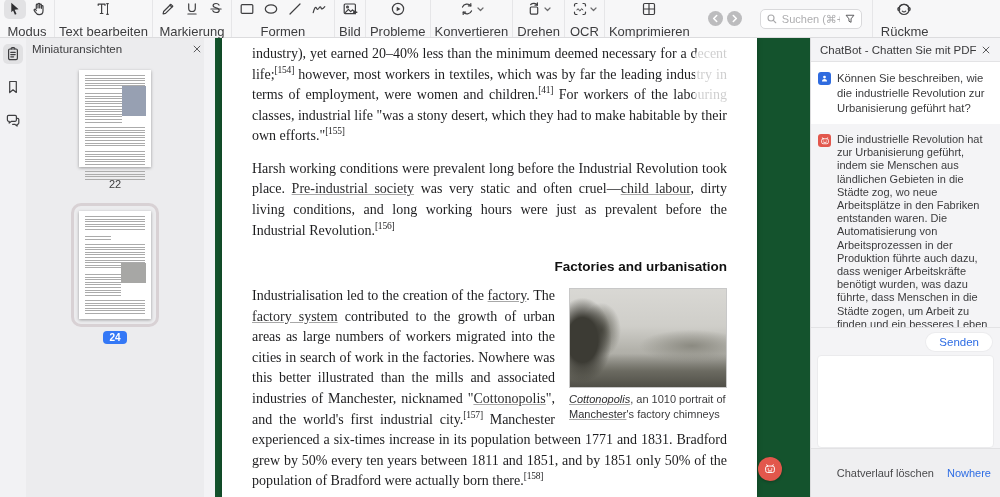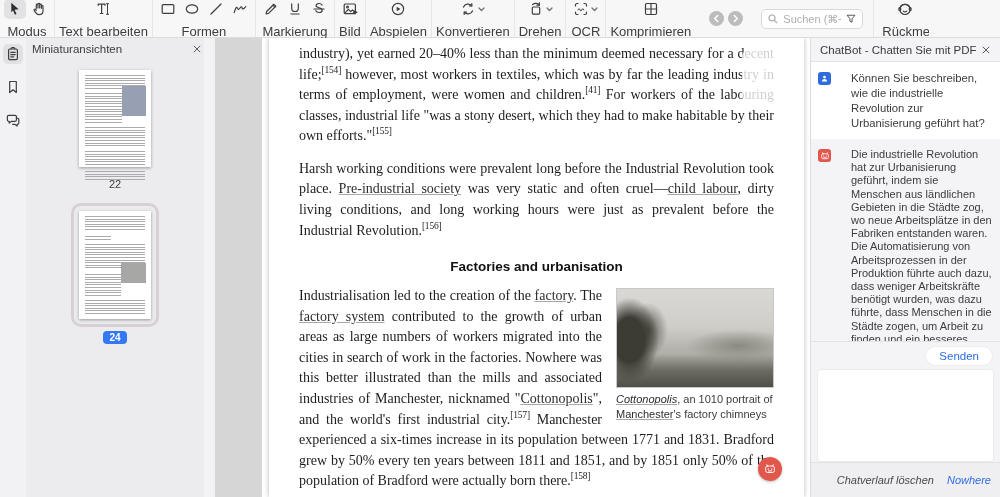--- a/index.html
+++ b/index.html
@@ -39,25 +39,25 @@
   .thumb-list { position:absolute; top:22px; left:0; width:178px; }
   .thumb-item { display:flex; flex-direction:column; align-items:center; }
   .thumb-page { width:72px; background:#fff; box-shadow:0 1px 3px rgba(0,0,0,.35); position:relative; padding:5px 6px; }
   .tl { background:repeating-linear-gradient(to bottom,#ababab 0 1px,transparent 1px 2.6px); }
   .timg { position:absolute; }
   .thumb-num { font-size:11px; color:#3c3c3e; margin:11px 0 13px; }
   .thumb-sel { border:3px solid #d8d1d4; border-radius:10px; padding:5px; }
   .thumb-badge { background:#3478f6; color:#fff; font-size:10px; font-weight:bold; border-radius:4px; padding:1px 6px; margin:4px 0 2px; }
 
   
-  .viewer { flex:1; position:relative; background:#ffffff; overflow:hidden;margin-left:47px; }
+  .viewer { flex:1; position:relative; background:#14532d; overflow:hidden; }
   .page { position:absolute; left:7px; top:0; width:535px; height:459px; background:#fff; box-shadow:0 0 5px rgba(0,0,0,.28); padding:6px 30px 0 30px; overflow:hidden; }
   .doc { font-family:"Liberation Serif","DejaVu Serif",serif; font-size:14px; line-height:1.47; color:#1d1d1f; text-align:justify; }
   .doc p { margin:0 0 12px; }
-  .doc h3 { font-family:"Liberation Sans",sans-serif; font-size:13.5px; color:#111; margin:16px 0 9px; text-align:center; }
+  .doc h3 { font-family:"Liberation Sans",sans-serif; font-size:13.5px; color:#111; margin:16px 0 9px; text-align:right; }
   .doclink { color:#2d2d2f; text-decoration:underline; text-decoration-color:#a8a8a8; cursor:pointer; }
   .ital { font-style:italic; }
   .ref { font-size:9.5px; vertical-align:super; line-height:0; letter-spacing:-.2px; }
   .fig { float:right; width:158px; margin:2px 0 6px 14px; font-family:"Liberation Sans",sans-serif; text-align:left; }
   .figimg { width:158px; height:100px; border:1px solid #c8c8c8;
      background:
        radial-gradient(ellipse 26% 60% at 8% 52%, #3c3b34 0%, #3c3b34 38%, rgba(60,59,52,0) 72%),
        radial-gradient(ellipse 18% 40% at 20% 42%, #55544a 0%, rgba(85,84,74,0) 70%),
        radial-gradient(ellipse 45% 22% at 78% 58%, #8b8a81 0%, rgba(139,138,129,0) 75%),
        linear-gradient(to top, #504f47 0%, #6b6a61 16%, rgba(107,106,97,0) 34%),
@@ -65,30 +65,30 @@
   }
   .figcap { font-size:11px; line-height:1.35; color:#3c3c3e; padding-top:4px; }
   .fade-overlay { position:absolute; top:10px; right:0; width:62px; height:57px; background:rgba(255,255,255,.78); border-radius:9px 0 0 9px; }
   .botfab { position:absolute; right:28px; bottom:16px; width:24px; height:24px; border-radius:50%; background:#e2574c; display:flex; align-items:center; justify-content:center; box-shadow:0 1px 3px rgba(0,0,0,.25); cursor:pointer; }
 
   
   .chat { width:190px; background:#f4f4f6; border-left:1px solid #dcdcde; display:flex; flex-direction:column; }
   .chathead { height:24px; display:flex; align-items:center; justify-content:space-between; padding:0 9px; border-bottom:1px solid #e3e3e5; flex:0 0 24px; }
   .chattitle { font-size:11.5px; color:#3a3a3c; }
   .chatmsgs { flex:1; overflow:hidden; }
-  .msg { display:flex; gap:20px; padding:9px 8px 8px 7px; font-size:11px; line-height:13.2px; color:#3c3c3e; }
+  .msg { display:flex; gap:6px; padding:9px 8px 8px 7px; font-size:11px; line-height:13.2px; color:#3c3c3e; }
   .msg.user { background:#fff; line-height:15px; font-size:11.3px; }
   .avic { width:13px; height:13px; border-radius:3px; flex:0 0 13px; margin-top:1px; display:flex; align-items:center; justify-content:center; }
   .avic.user { background:#2f6bdf; }
   .avic.bot { background:#e2574c; }
   .msgbody { flex:1; }
   .sendrow { flex:0 0 28px; border-top:1px solid #e3e3e5; display:flex; align-items:center; justify-content:flex-end; padding:0 8px; }
   .sendbtn { background:#fff; color:#2e6de4; font-size:11.5px; border:none; border-radius:12px; padding:3px 13px; cursor:pointer; box-shadow:0 0 0 1px #ececee; font-family:"Liberation Sans",sans-serif; }
   .chatinput { flex:0 0 93px; margin:0 6px; background:#fff; border:1px solid #ebebed; border-radius:4px; resize:none; outline:none; font-family:"Liberation Sans",sans-serif; font-size:11px; padding:5px; }
-  .chatfoot { flex:0 0 21px; background:#efeff1; border-top:1px solid #e2e2e4; display:flex; align-items:center; justify-content:flex-end; gap:13px; padding:11px 9px; font-size:11px;font-style:italic; }
+  .chatfoot { flex:0 0 21px; background:#efeff1; border-top:1px solid #e2e2e4; display:flex; align-items:center; justify-content:flex-end; gap:13px; padding:18px 9px; font-size:11px; }
   .clearlink { color:#4a4a4c; cursor:pointer; }
   .exportlink { color:#2e6de4; cursor:pointer; }
 </style>
 </head>
 <body>
 
 <div class="app">
 
   <div class="toolbar">
     <div id="toolbar-groups" style="display:flex;">
@@ -115,62 +115,62 @@
                 <path d="M11.5 2.7h2M12.5 2.7v10.6M11.5 13.3h2" stroke-width="1"></path>
               </svg>
             </span>
           </div>
           <div class="tlabel">Text bearbeiten</div>
         </div>
         <div class="tgroup">
           <div class="ticons">
             <span class="tbtn">
               <svg width="16" height="16" viewBox="0 0 16 16" fill="none" stroke="#3f3f41" stroke-width="1.2" stroke-linecap="round" stroke-linejoin="round">
-                <rect x="2.2" y="3.6" width="11.6" height="8.8" rx="1"></rect>
-              </svg>
-            </span>
-            <span class="tbtn">
-              <svg width="16" height="16" viewBox="0 0 16 16" fill="none" stroke="#3f3f41" stroke-width="1.2" stroke-linecap="round" stroke-linejoin="round">
-                <ellipse cx="8" cy="8" rx="5.7" ry="4.2"></ellipse>
-              </svg>
-            </span>
-            <span class="tbtn">
-              <svg width="16" height="16" viewBox="0 0 16 16" fill="none" stroke="#3f3f41" stroke-width="1.2" stroke-linecap="round" stroke-linejoin="round">
-                <path d="M3 13 13 3"></path>
-              </svg>
-            </span>
-            <span class="tbtn">
-              <svg width="16" height="16" viewBox="0 0 16 16" fill="none" stroke="#3f3f41" stroke-width="1.2" stroke-linecap="round" stroke-linejoin="round">
-                <path d="M2.2 11.6c1.2-4.6 2.4-6.4 3.2-4.7.8 1.8 1.4 2 2.4.4 1-1.7 2-1.9 2.3-.4.3 1.5 1.3 1.5 3.7-1.3"></path>
-              </svg>
-            </span>
-          </div>
-          <div class="tlabel">Formen</div>
-        </div>
-        <div class="tgroup">
-          <div class="ticons">
-            <span class="tbtn">
-              <svg width="16" height="16" viewBox="0 0 16 16" fill="none" stroke="#3f3f41" stroke-width="1.2" stroke-linecap="round" stroke-linejoin="round">
                 <path d="M3.1 12.9l.5-2.4 7.3-7.2 1.9 1.9-7.3 7.2z"></path>
                 <path d="M9.9 4.2l1.9 1.9"></path>
               </svg>
             </span>
             <span class="tbtn">
               <svg width="16" height="16" viewBox="0 0 16 16" fill="none" stroke="#3f3f41" stroke-width="1.2" stroke-linecap="round" stroke-linejoin="round">
                 <path d="M4.7 2.9v4.3a3.3 3.3 0 0 0 6.6 0V2.9M3.9 13h8.2"></path>
               </svg>
             </span>
             <span class="tbtn">
               <svg width="16" height="16" viewBox="0 0 16 16" fill="none" stroke="#3f3f41" stroke-width="1.2" stroke-linecap="round" stroke-linejoin="round">
                 <path d="M11 4.1c-.5-1-1.6-1.6-3-1.6-1.7 0-2.9.9-2.9 2.1 0 2.9 6.1 1.5 6.1 4.6 0 1.4-1.3 2.3-3.1 2.3-1.6 0-2.8-.7-3.3-1.8"></path>
                 <path d="M2.9 8h10.2"></path>
               </svg>
             </span>
           </div>
           <div class="tlabel">Markierung</div>
+        </div>
+        <div class="tgroup">
+          <div class="ticons">
+            <span class="tbtn">
+              <svg width="16" height="16" viewBox="0 0 16 16" fill="none" stroke="#3f3f41" stroke-width="1.2" stroke-linecap="round" stroke-linejoin="round">
+                <rect x="2.2" y="3.6" width="11.6" height="8.8" rx="1"></rect>
+              </svg>
+            </span>
+            <span class="tbtn">
+              <svg width="16" height="16" viewBox="0 0 16 16" fill="none" stroke="#3f3f41" stroke-width="1.2" stroke-linecap="round" stroke-linejoin="round">
+                <ellipse cx="8" cy="8" rx="5.7" ry="4.2"></ellipse>
+              </svg>
+            </span>
+            <span class="tbtn">
+              <svg width="16" height="16" viewBox="0 0 16 16" fill="none" stroke="#3f3f41" stroke-width="1.2" stroke-linecap="round" stroke-linejoin="round">
+                <path d="M3 13 13 3"></path>
+              </svg>
+            </span>
+            <span class="tbtn">
+              <svg width="16" height="16" viewBox="0 0 16 16" fill="none" stroke="#3f3f41" stroke-width="1.2" stroke-linecap="round" stroke-linejoin="round">
+                <path d="M2.2 11.6c1.2-4.6 2.4-6.4 3.2-4.7.8 1.8 1.4 2 2.4.4 1-1.7 2-1.9 2.3-.4.3 1.5 1.3 1.5 3.7-1.3"></path>
+              </svg>
+            </span>
+          </div>
+          <div class="tlabel">Formen</div>
         </div>
         <div class="tgroup">
           <div class="ticons">
             <span class="tbtn">
               <svg width="16" height="16" viewBox="0 0 16 16" fill="none" stroke="#3f3f41" stroke-width="1.2" stroke-linecap="round" stroke-linejoin="round">
                 <rect x="2.2" y="3" width="11.2" height="9.6" rx="1"></rect>
                 <circle cx="5.5" cy="6" r=".9"></circle>
                 <path d="M3.5 11.3l2.9-2.9 2.3 2.3 1.8-1.8 2 2"></path>
                 <path d="M11.6 11.2h3.2M13.2 9.6v3.2" stroke-width="1.4"></path>
               </svg>
@@ -180,21 +180,21 @@
         </div>
         <div class="tgroup">
           <div class="ticons">
             <span class="tbtn">
               <svg width="16" height="16" viewBox="0 0 16 16" fill="none" stroke="#3f3f41" stroke-width="1.2" stroke-linecap="round" stroke-linejoin="round">
                 <circle cx="8" cy="8" r="5.6"></circle>
                 <path d="M6.7 5.7v4.6L10.5 8z" fill="#3f3f41" stroke="none"></path>
               </svg>
             </span>
           </div>
-          <div class="tlabel">Abspielen</div>
+          <div class="tlabel">Probleme</div>
         </div>
         <div class="tgroup">
           <div class="ticons">
             <span class="tbtn">
               <svg width="16" height="16" viewBox="0 0 16 16" fill="none" stroke="#3f3f41" stroke-width="1.2" stroke-linecap="round" stroke-linejoin="round">
                 <path d="M3.5 6.1a5 5 0 0 1 8.3-1.3M12.5 9.9a5 5 0 0 1-8.3 1.3"></path>
                 <path d="M11.8 2.5v2.4H9.4M4.2 13.5v-2.4h2.4"></path>
               </svg>
               <span style="margin-left: 2px; display: flex;">
                 <svg width="7" height="5" viewBox="0 0 7 5" fill="none" stroke="#6c6c6e" stroke-width="1.2" stroke-linecap="round" stroke-linejoin="round">

